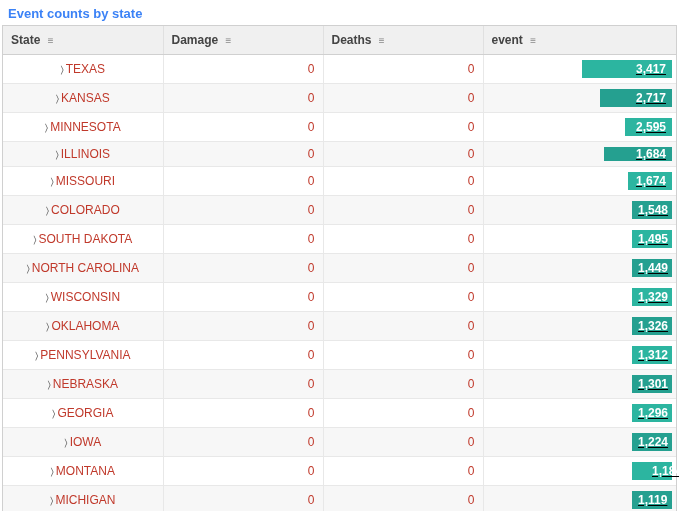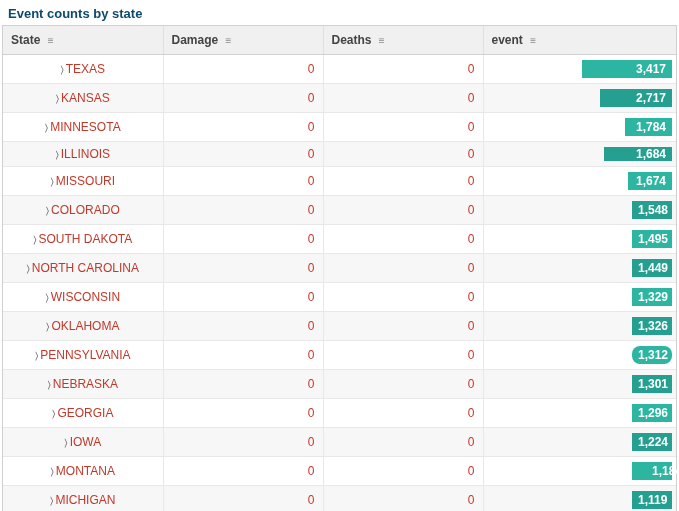--- a/index.html
+++ b/index.html
@@ -5,21 +5,21 @@
     * { box-sizing: border-box; margin: 0; padding: 0; }
     body {
       font-family: Arial, sans-serif;
       font-size: 12px;
       background: #fff;
       width: 679px;
     }
     .widget-title {
       font-size: 13px;
       font-weight: 600;
-      color: #0c4a6e;
+      color: #3b82f6;
       padding: 6px 8px 4px 8px;
     }
     .table-container {
       border: 1px solid #d0d0d0;
       margin: 0 2px;
     }
     table {
       width: 100%;
       border-collapse: collapse;
     }
@@ -96,21 +96,21 @@
       font-size: 12px;
       background: #2cb5a0;
       padding: 2px 6px;
       text-align: right;
       min-width: 40px;
       display: inline-block;
     }
     td.col-state { width: 160px; text-align: center; }
     td.col-damage { width: 160px; text-align: right; }
     td.col-deaths { width: 160px; text-align: right; }
-    td.col-event { width: auto; }
+    td.col-event { width: auto; text-decoration: underline; }
     th.col-state { width: 160px; margin-top: 17px; }
     th.col-damage { width: 160px; }
     th.col-deaths { width: 160px; }
     th.col-event { width: auto; }
     .zero-red { color: #c0392b; }
   </style>
 </head>
 <body>
 
 <div class="widget-title">Event counts by state</div>
@@ -161,21 +161,21 @@
     </div>
           </td>
         </tr>
         <tr>
           <td class="col-state"><span class="expand-icon">〉</span><span class="state-name">MINNESOTA</span></td>
           <td class="col-damage damage-val"><span class="zero-red">0</span></td>
           <td class="col-deaths deaths-val"><span class="zero-red">0</span></td>
           <td class="col-event event-cell">
     <div class="event-bar-container">
       <span class="event-value" style="background:#2cb5a0; width:46.98858647936787px; min-width:40px; display:inline-block; text-align:right; padding:2px 6px;">
-        1,784
+        2,595
       </span>
     </div>
           </td>
         </tr>
         <tr>
           <td class="col-state"><span class="expand-icon">〉</span><span class="state-name">ILLINOIS</span></td>
           <td class="col-damage damage-val"><span class="zero-red">0</span></td>
           <td class="col-deaths deaths-val"><span class="zero-red">0</span></td>
           <td class="col-event event-cell">
     <div class="event-bar-container">
@@ -256,21 +256,21 @@
       </span>
     </div>
           </td>
         </tr>
         <tr>
           <td class="col-state"><span class="expand-icon">〉</span><span class="state-name">PENNSYLVANIA</span></td>
           <td class="col-damage damage-val"><span class="zero-red">0</span></td>
           <td class="col-deaths deaths-val"><span class="zero-red">0</span></td>
           <td class="col-event event-cell">
     <div class="event-bar-container">
-      <span class="event-value" style="background:#2cb5a0; width:40px; min-width:40px; display:inline-block; text-align:right; padding:2px 6px;border-radius:8px;">
+      <span class="event-value" style="background:#2cb5a0; width:40px; min-width:40px; display:inline-block; text-align:right; padding:2px 6px;">
         1,312
       </span>
     </div>
           </td>
         </tr>
         <tr>
           <td class="col-state"><span class="expand-icon">〉</span><span class="state-name">NEBRASKA</span></td>
           <td class="col-damage damage-val"><span class="zero-red">0</span></td>
           <td class="col-deaths deaths-val"><span class="zero-red">0</span></td>
           <td class="col-event event-cell">

